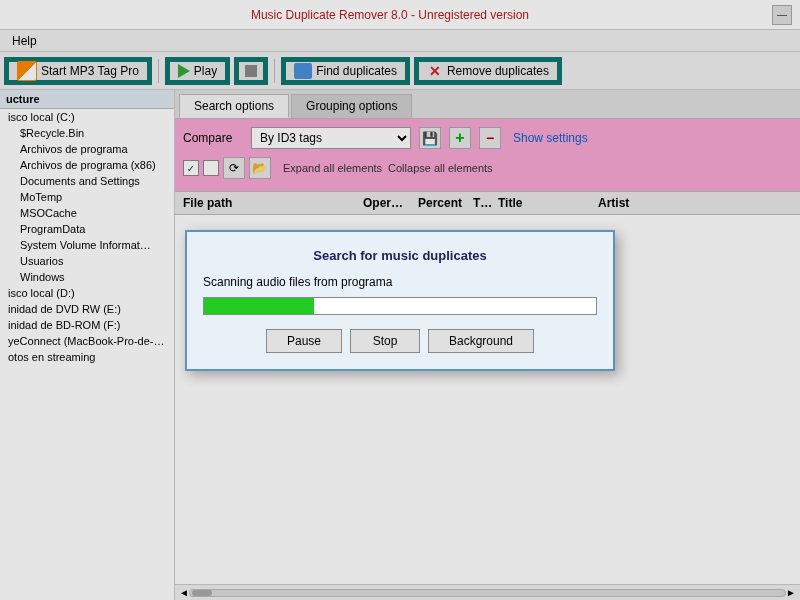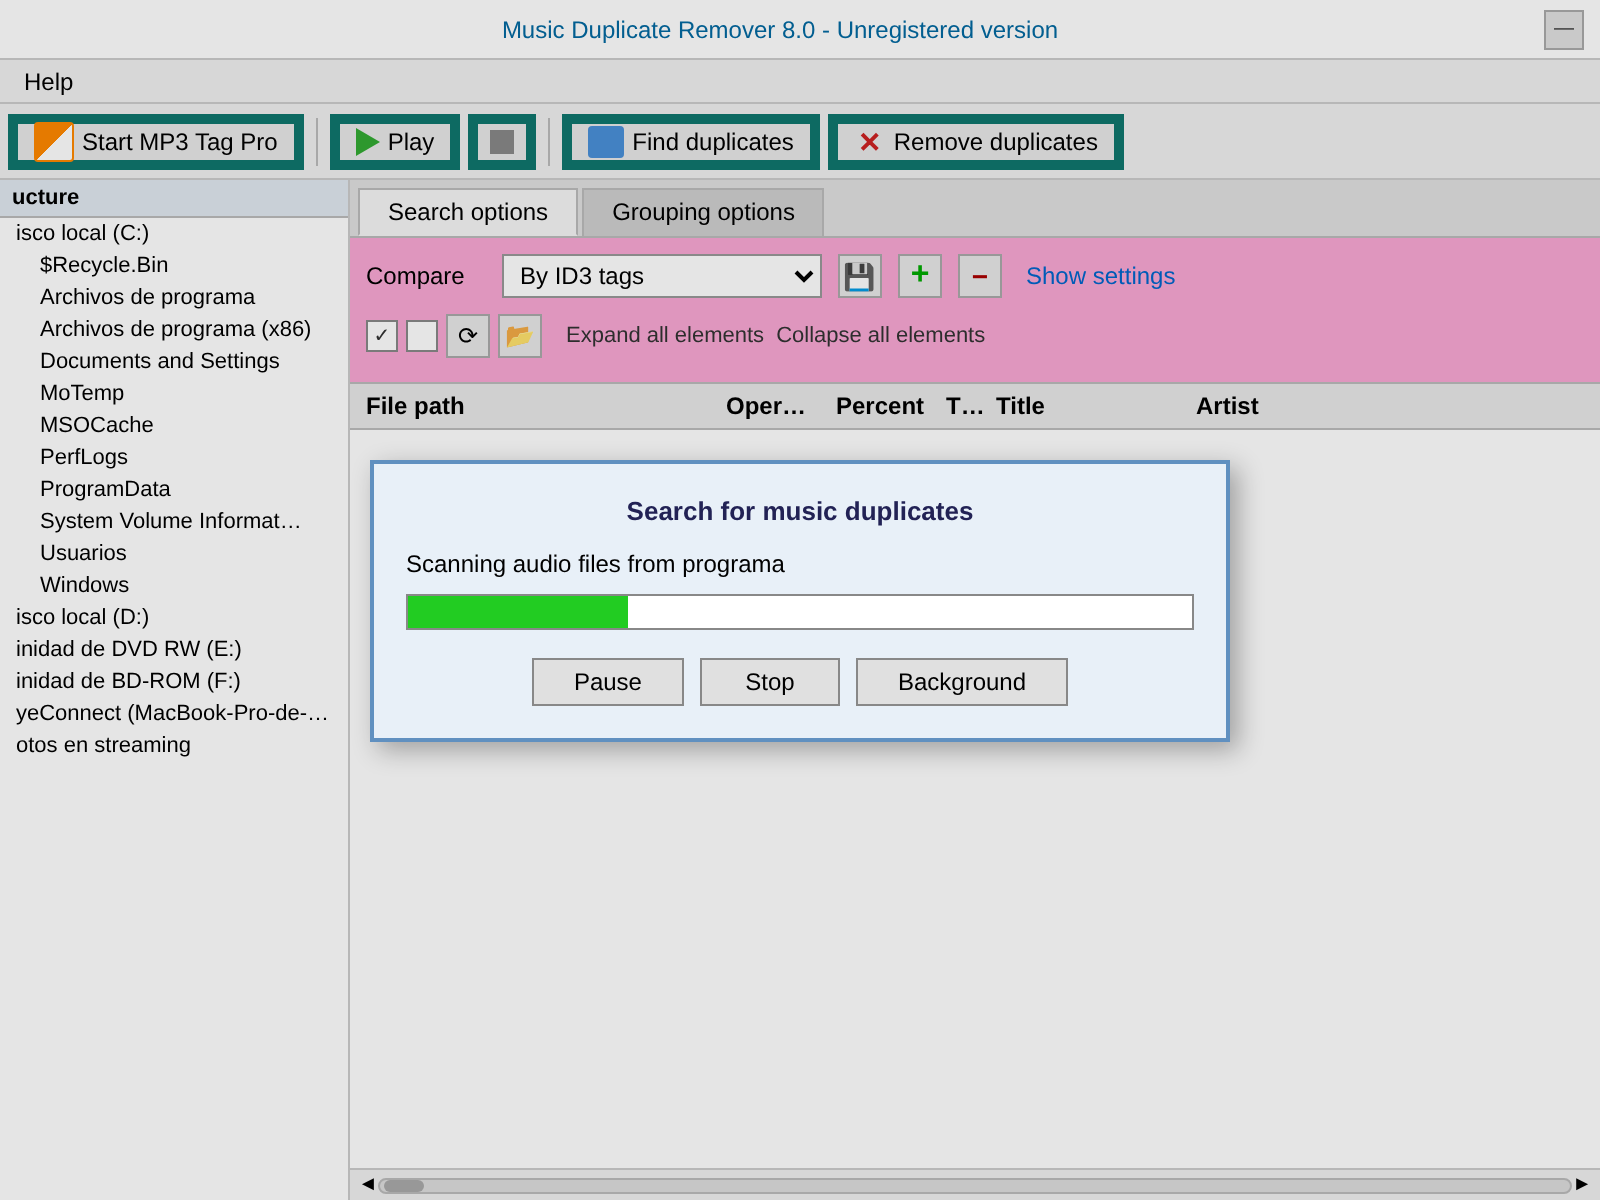--- a/index.html
+++ b/index.html
@@ -8,21 +8,21 @@
     
     .title-bar {
       background: #fff;
       height: 30px;
       display: flex;
       align-items: center;
       justify-content: space-between;
       padding: 0 8px;
       border-bottom: 1px solid #ccc;
     }
-    .title-bar-text { flex: 1; text-align: center; font-size: 12px; color: #0369a1; }
+    .title-bar-text { flex: 1; text-align: center; font-size: 12px; color: #b91c1c; }
     .title-bar-controls { display: flex; gap: 4px; }
     .title-btn {
       width: 20px; height: 20px;
       background: #e0e0e0;
       border: 1px solid #aaa;
       cursor: pointer;
       display: flex; align-items: center; justify-content: center;
       font-size: 10px; color: #333;
     }
 
@@ -350,21 +350,20 @@
   <div class="left-panel">
     <div class="left-panel-header">ucture</div>
 
     <div class="tree-item">isco local (C:)</div>
     <div class="tree-item indent">$Recycle.Bin</div>
     <div class="tree-item indent">Archivos de programa</div>
     <div class="tree-item indent">Archivos de programa (x86)</div>
     <div class="tree-item indent">Documents and Settings</div>
     <div class="tree-item indent">MoTemp</div>
     <div class="tree-item indent">MSOCache</div>
-    <div class="tree-item indent">PerfLogs</div>
     <div class="tree-item indent">ProgramData</div>
     <div class="tree-item indent">System Volume Informat…</div>
     <div class="tree-item indent">Usuarios</div>
     <div class="tree-item indent">Windows</div>
     <div class="tree-item">isco local (D:)</div>
     <div class="tree-item">inidad de DVD RW (E:)</div>
     <div class="tree-item">inidad de BD-ROM (F:)</div>
     <div class="tree-item">yeConnect (MacBook-Pro-de-Luis)</div>
     <div class="tree-item">otos en streaming</div>
   </div>

